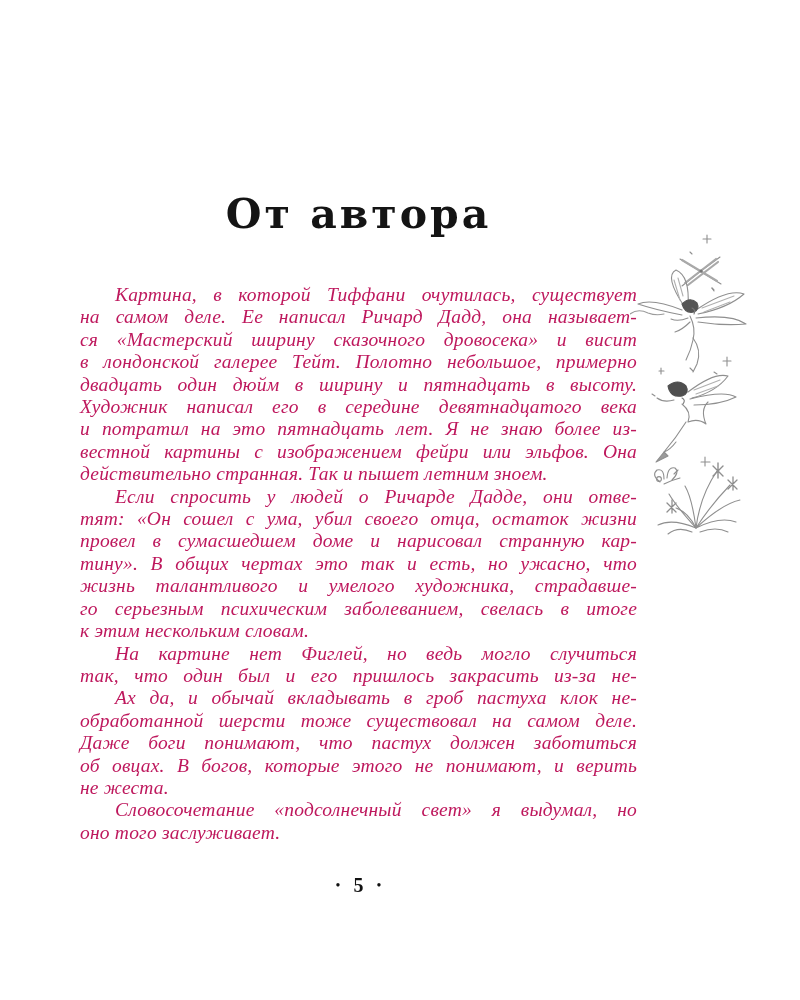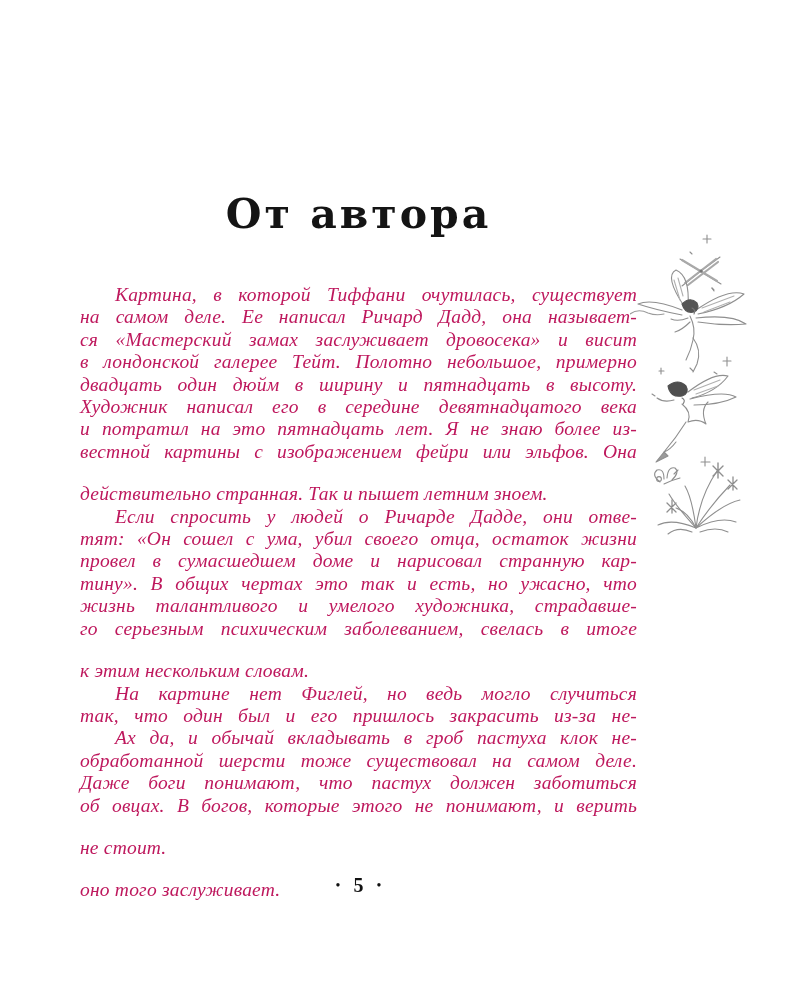--- a/index.html
+++ b/index.html
@@ -14,59 +14,60 @@
     font-family:"DejaVu Serif","Liberation Serif",serif;
     font-weight:700; font-size:41px; letter-spacing:3px; color:#141414;
   }
   .body-text {
     position:absolute; top:284px; left:80px; width:557px;
     font-style:italic; font-size:19.5px; line-height:22.4px;
     color:#be185d; letter-spacing:0.2px;
   }
   .line { text-align:justify; text-align-last:justify; }
   .line.first { text-indent:35px; }
-  .line.last { text-align-last:left;margin-top:20px; }
+  .line.last { text-align-last:left; }
   .illustration { position:absolute; left:630px; top:226px; }
   .footer {
     position:absolute; top:874px; left:80px; width:557px;
     text-align:center; font-size:20px; color:#111; font-weight:600;
   }
   .footer .bullet { font-size:14px; vertical-align:2px; margin:0 13px; font-weight:400; }
 </style>
 </head>
 <body>
 
 <div class="page">
 
   <h1 class="title">От автора</h1>
 
   <div class="body-text" id="paragraphs">
       <div class="line first">Картина, в которой Тиффани очутилась, существует</div>
       <div class="line">на самом деле. Ее написал Ричард Дадд, она называет-</div>
-      <div class="line">ся «Мастерский замах заслуживает дровосека» и висит</div>
+      <div class="line">ся «Мастерский ширину сказочного дровосека» и висит</div>
       <div class="line">в лондонской галерее Тейт. Полотно небольшое, примерно</div>
       <div class="line">двадцать один дюйм в ширину и пятнадцать в высоту.</div>
       <div class="line">Художник написал его в середине девятнадцатого века</div>
       <div class="line">и потратил на это пятнадцать лет. Я не знаю более из-</div>
       <div class="line">вестной картины с изображением фейри или эльфов. Она</div>
       <div class="line last">действительно странная. Так и пышет летним зноем.</div>
       <div class="line first">Если спросить у людей о Ричарде Дадде, они отве-</div>
       <div class="line">тят: «Он сошел с ума, убил своего отца, остаток жизни</div>
       <div class="line">провел в сумасшедшем доме и нарисовал странную кар-</div>
       <div class="line">тину». В общих чертах это так и есть, но ужасно, что</div>
       <div class="line">жизнь талантливого и умелого художника, страдавше-</div>
       <div class="line">го серьезным психическим заболеванием, свелась в итоге</div>
       <div class="line last">к этим нескольким словам.</div>
       <div class="line first">На картине нет Фиглей, но ведь могло случиться</div>
       <div class="line">так, что один был и его пришлось закрасить из-за не-</div>
       <div class="line first">Ах да, и обычай вкладывать в гроб пастуха клок не-</div>
       <div class="line">обработанной шерсти тоже существовал на самом деле.</div>
       <div class="line">Даже боги понимают, что пастух должен заботиться</div>
       <div class="line">об овцах. В богов, которые этого не понимают, и верить</div>
-      <div class="line last">не стоит.</div>
+      <div class="line last">не жеста.</div>
+      <div class="line first">Словосочетание «подсолнечный свет» я выдумал, но</div>
       <div class="line last">оно того заслуживает.</div>
     </div>
 
   <svg class="illustration" width="166" height="320" viewBox="0 0 166 320">
     <g stroke="#8f8f8f" stroke-width="1.1" fill="none" stroke-linecap="round" stroke-linejoin="round">
 
       <g>
           <path d="M77 9 v8 M73 13 h8"></path>
         </g>
 

